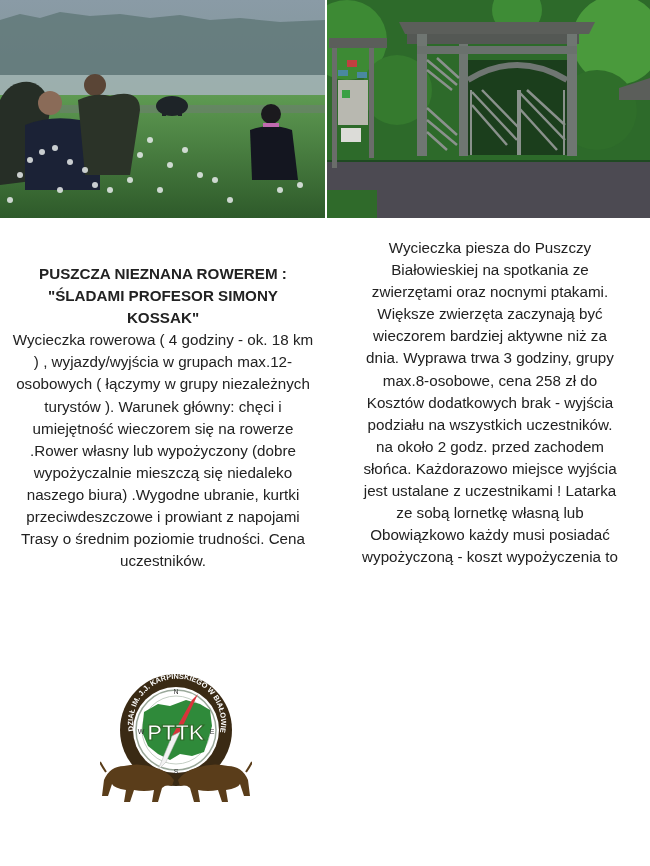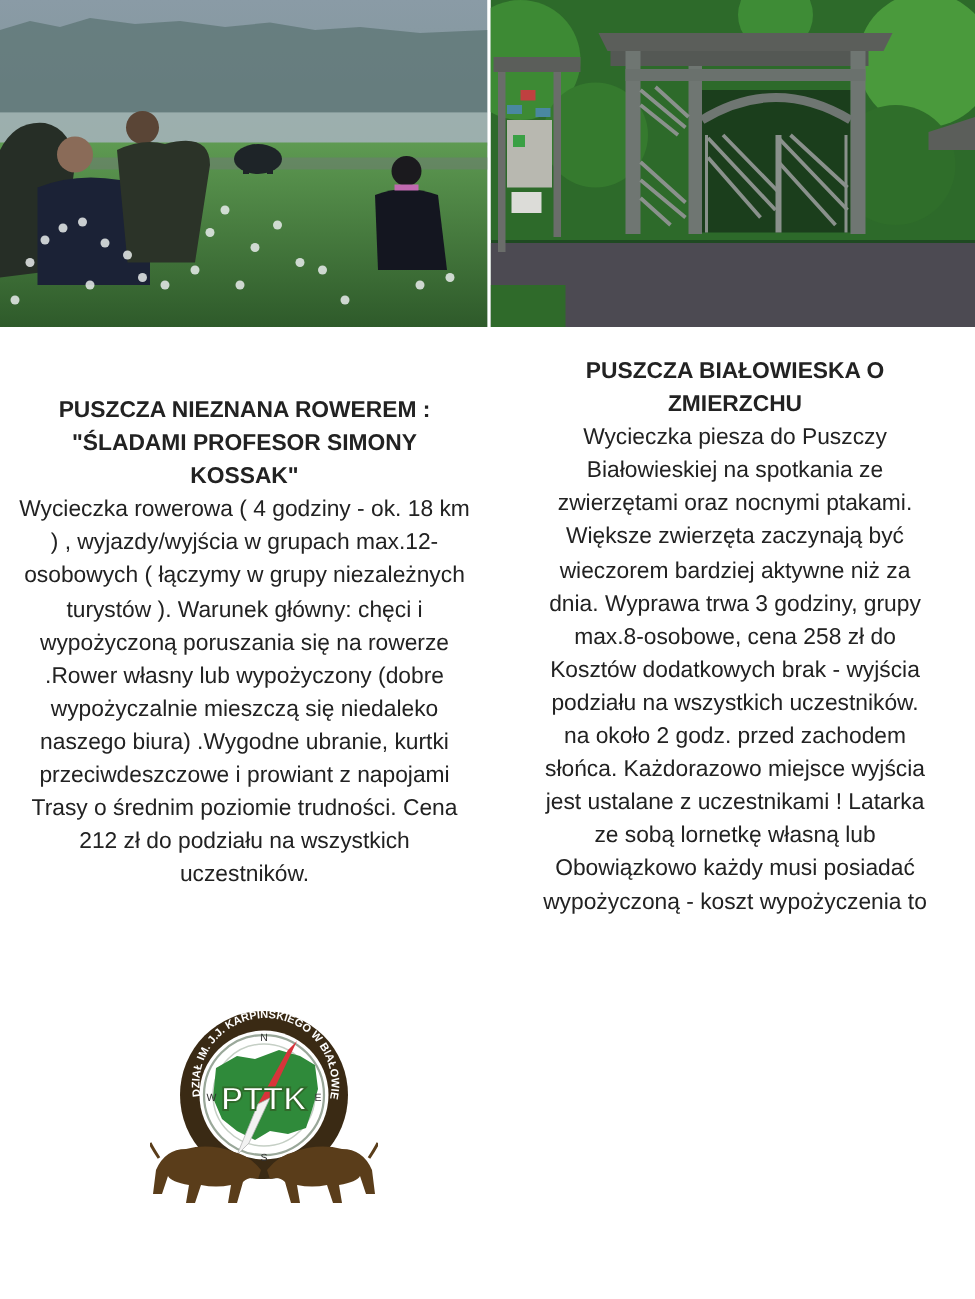--- a/index.html
+++ b/index.html
@@ -127,36 +127,31 @@
   <div class="title">
     <div>PUSZCZA NIEZNANA ROWEREM :</div>
     <div>"ŚLADAMI PROFESOR SIMONY</div>
     <div>KOSSAK"</div>
   </div>
   <div class="body">
     <p>Wycieczka rowerowa ( 4 godziny - ok. 18 km</p>
     <p>) , wyjazdy/wyjścia w grupach max.12-</p>
     <p>osobowych ( łączymy w grupy niezależnych</p>
     <p>turystów ). Warunek główny: chęci i</p>
-    <p>wypożyczoną poruszania się na rowerze</p>
+    <p>umiejętność wieczorem się na rowerze</p>
     <p>.Rower własny lub wypożyczony (dobre</p>
     <p>wypożyczalnie mieszczą się niedaleko</p>
     <p>naszego biura) .Wygodne ubranie, kurtki</p>
     <p>przeciwdeszczowe i prowiant z napojami</p>
     <p>Trasy o średnim poziomie trudności. Cena</p>
-    <p>212 zł do podziału na wszystkich</p>
     <p>uczestników.</p>
   </div>
 </div>
 
 <div class="col" id="col-right">
-  <div class="title">
-    <div>PUSZCZA BIAŁOWIESKA O</div>
-    <div>ZMIERZCHU</div>
-  </div>
   <div class="body">
     <p>Wycieczka piesza do Puszczy</p>
     <p>Białowieskiej na spotkania ze</p>
     <p>zwierzętami oraz nocnymi ptakami.</p>
     <p>Większe zwierzęta zaczynają być</p>
     <p>wieczorem bardziej aktywne niż za</p>
     <p>dnia. Wyprawa trwa 3 godziny,  grupy</p>
     <p>max.8-osobowe, cena 258 zł do</p>
     <p>Kosztów dodatkowych brak - wyjścia</p>
     <p>podziału na wszystkich uczestników.</p>

